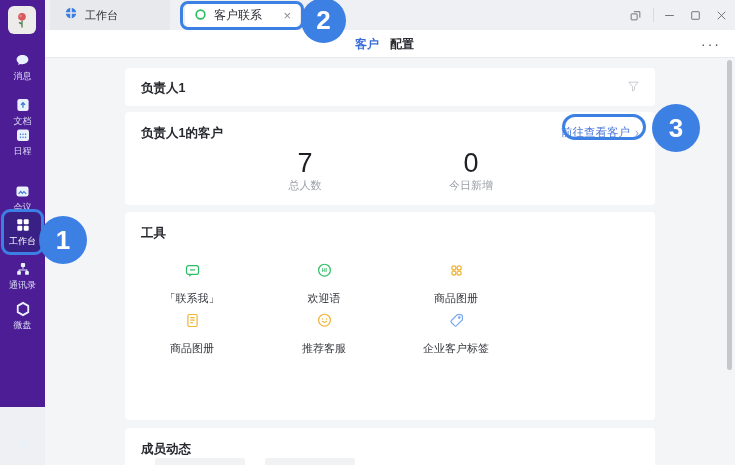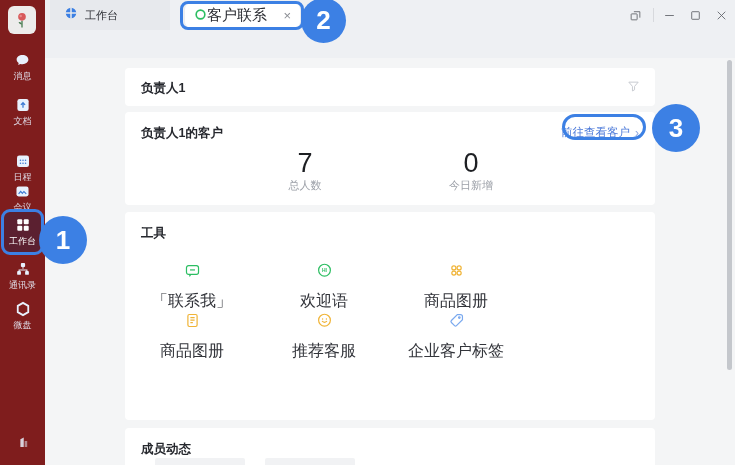--- a/index.html
+++ b/index.html
@@ -1,32 +1,32 @@
 <!DOCTYPE html>
 <html><head>
 <meta charset="utf-8">
 <style>
   * { margin:0; padding:0; box-sizing:border-box; }
   html,body { font-family:"Liberation Sans","DejaVu Sans",sans-serif; }
   #win { position:relative; width:735px; height:465px; background:#eef0f3; overflow:hidden; }
 
   
-  .sidebar { position:absolute; left:0; top:0; width:45px; height:465px; background:#7f1d1d; z-index:2; }
+  .sidebar { position:absolute; left:0; top:0; width:45px; height:407px; background:#4c1d95; z-index:2; }
   .avatar { position:absolute; left:8px; top:6px; width:28px; height:28px; background:#edeceb; border-radius:6px; display:flex; align-items:center; justify-content:center; cursor:pointer; }
   .sb-item { position:absolute; left:0; width:45px; display:flex; flex-direction:column; align-items:center; gap:2px; cursor:pointer; }
   .sb-item .lbl { font-size:9px; color:rgba(235,243,255,.88); line-height:10px; }
   .sb-item svg { display:block; }
   .sb-active-bg { position:absolute; left:4px; top:212px; width:37px; height:40px; background:rgba(10,40,92,.30); border-radius:7px; }
 
   
   .titlebar { position:absolute; left:45px; top:0; width:690px; height:30px; background:#eef0f3; z-index:1; }
   .tab1 { position:absolute; left:5px; top:0; width:120px; height:30px; background:#e7e9ed; display:flex; align-items:center; gap:7px; padding-left:14px; cursor:pointer; }
   .tab1 .lbl { font-size:11px; color:#2b2d33; }
   .tab2 { position:absolute; left:140px; top:3px; width:115px; height:25px; background:#ffffff; border-radius:6px; display:flex; align-items:center; padding:0 9px; cursor:pointer; box-shadow:0 0 2px rgba(0,0,0,.06); }
-  .tab2 .lbl { font-size:15px; color:#2b2d33; }
+  .tab2 .lbl { font-size:12px; color:#2b2d33; margin-left:7px; }
   .tab2 .x { margin-left:auto; font-size:13px; color:#8a8d93; line-height:1; cursor:pointer; }
   .winctl { position:absolute; top:0; height:30px; width:28px; display:flex; align-items:center; justify-content:center; cursor:pointer; }
   .ctl-sep { position:absolute; left:608px; top:8px; width:1px; height:14px; background:#d7d9dd; }
 
   
   .subheader { position:absolute; left:45px; top:30px; width:690px; height:28px; background:#ffffff; border-bottom:1px solid #e8e9ec; z-index:1; }
   .sh-tab { position:absolute; top:0; height:28px; display:flex; align-items:center; font-size:12px; cursor:pointer; }
   .sh-tab.active { color:#3b6fd8; font-weight:700; }
   .sh-tab.idle { color:#27292e; font-weight:600; }
   .sh-more { position:absolute; right:14px; top:0; height:28px; display:flex; align-items:center; font-size:14px; letter-spacing:2px; color:#55585e; cursor:pointer; }
@@ -45,21 +45,21 @@
   .go-link .arrow { font-size:12px; color:#8fa9e2; }
   .stat { position:absolute; top:36px; width:160px; text-align:center; }
   .stat .num { font-size:27px; color:#1d1f23; line-height:30px; }
   .stat .cap { margin-top:0; font-size:11px; color:#9ca0a8; }
   .stat.s0 { left:100px; } .stat.s1 { left:266px; }
 
   .tools-card { top:154px; height:208px; }
   .trow { position:absolute; left:1px; width:528px; display:flex; }
   .trow.r1 { top:50px; } .trow.r2 { top:100px; } .trow.r3 { top:154px; }
   .tcell { width:132px; display:flex; flex-direction:column; align-items:center; cursor:pointer; }
-  .tcell .tlbl { margin-top:8px; font-size:16px; color:#33353b; }
+  .tcell .tlbl { margin-top:8px; font-size:11px; color:#33353b; }
   .ic-green { color:#2cbe62; } .ic-yellow { color:#f0b437; } .ic-blue { color:#7aa9ef; }
 
   .members-card { top:370px; height:120px; }
   .skel { position:absolute; top:30px; width:90px; height:12px; background:#f1f2f4; border-radius:2px; cursor:pointer; }
   .skel.k0 { left:30px; } .skel.k1 { left:140px; }
 
   
   .scrollbar { position:absolute; right:3px; top:60px; width:5px; height:310px; background:#c4c7cc; border-radius:3px; cursor:pointer; z-index:3; }
 
   
@@ -116,20 +116,25 @@
           <rect x="5" y="5" width="14" height="14" rx="1"></rect>
         </svg>
     </div>
     <div class="winctl" style="left:662px">
       <svg width="13" height="13" viewBox="0 0 24 24" stroke="#5f6368" stroke-width="1.6">
           <path d="M5 5l14 14M19 5L5 19"></path>
         </svg>
     </div>
   </div>
 
+  <div class="subheader">
+    <div class="sh-tab active" style="left:310px">客户</div>
+    <div class="sh-tab idle" style="left:345px">配置</div>
+    <div class="sh-more">···</div>
+  </div>
 
   <div class="sidebar">
     <div class="avatar">
       <svg width="20" height="20" viewBox="0 0 24 24">
           <path d="M12 13v8" stroke="#4a7d52" stroke-width="1.6"></path>
           <path d="M12 17.5c-2.6-.1-3.8-1.6-4.1-3 2.4-.4 3.8.9 4.1 3z" fill="#4a7d52"></path>
           <circle cx="12" cy="8.2" r="4.6" fill="#d85a5a"></circle>
           <circle cx="10.4" cy="7.2" r="1.5" fill="#e88a8a"></circle>
         </svg>
     </div>
@@ -142,21 +147,21 @@
         </svg>
       <span class="lbl">消息</span>
     </div>
     <div class="sb-item" style="top:96px">
       <svg width="18" height="18" viewBox="0 0 24 24">
           <rect x="4.5" y="4" width="15" height="16" rx="3" fill="#e8f1fd"></rect>
           <path d="M12 15.8V9.4M9.2 11.8L12 9l2.8 2.8" fill="none" stroke="#3a78d2" stroke-width="1.7"></path>
         </svg>
       <span class="lbl">文档</span>
     </div>
-    <div class="sb-item" style="top:152px">
+    <div class="sb-item" style="top:126px">
       <svg width="18" height="18" viewBox="0 0 24 24">
           <rect x="4" y="4.5" width="16" height="15.5" rx="3" fill="#e8f1fd"></rect>
           <circle cx="8.6" cy="11" r="1" fill="#3a78d2"></circle>
           <circle cx="12" cy="11" r="1" fill="#3a78d2"></circle>
           <circle cx="15.4" cy="11" r="1" fill="#3a78d2"></circle>
           <circle cx="8.6" cy="15" r="1" fill="#3a78d2"></circle>
           <circle cx="12" cy="15" r="1" fill="#3a78d2"></circle>
           <circle cx="15.4" cy="15" r="1" fill="#3a78d2"></circle>
         </svg>
       <span class="lbl">日程</span>

